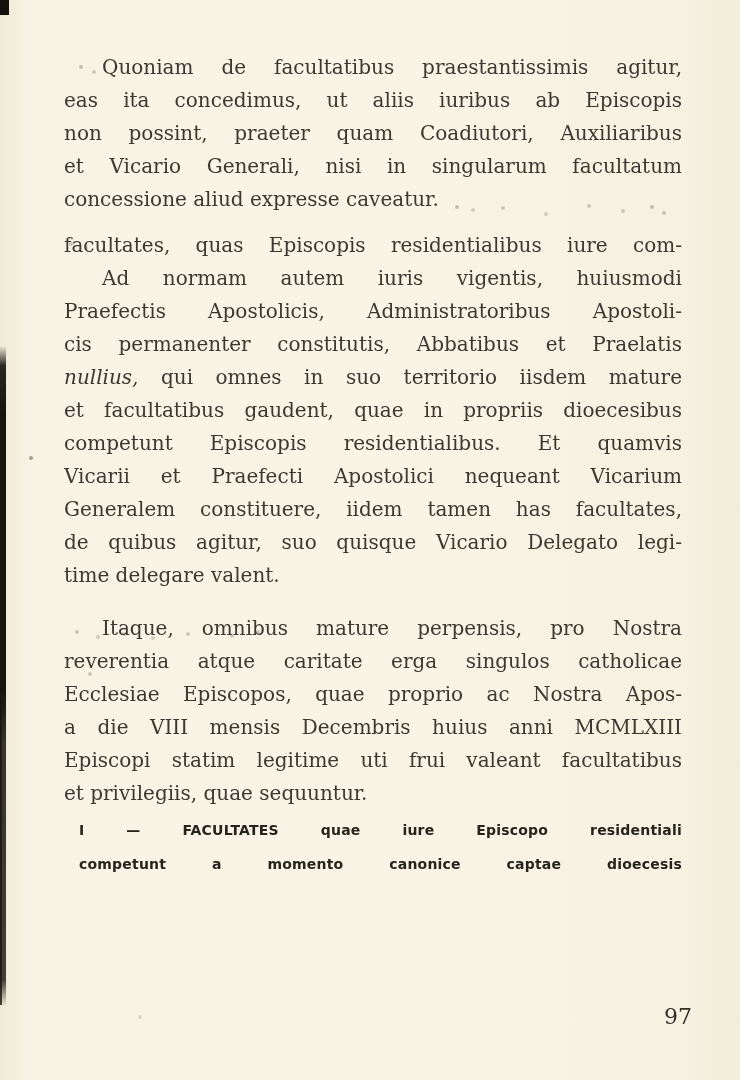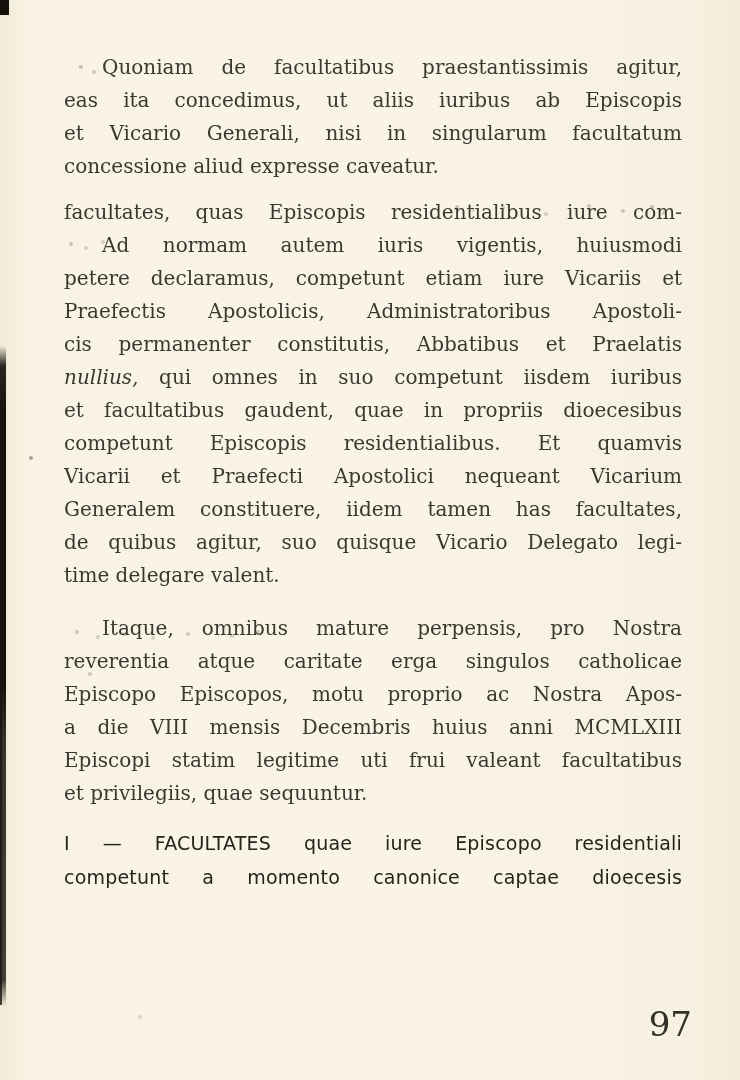--- a/index.html
+++ b/index.html
@@ -70,80 +70,81 @@
     width: 618px;
   }
   .para { margin: 0; }
   .para.serif {
     color: #3b3831;
     font-size: 20px;
     line-height: 33px;
     margin-bottom: 13px;
   }
   .para.serif.p2 { margin-bottom: 20px; }
-  .para.serif.p3 { margin-bottom: 17px; }
+  .para.serif.p3 { margin-bottom: 4px; }
   .para.sans {
     font-family: "DejaVu Sans", sans-serif;
-    font-weight: 400;
+    font-weight: 700;
     color: #26231c;
-    font-size: 19px;
+    font-size: 14px;
     line-height: 33.5px;
     letter-spacing: 0.2px;
+    margin-left: 15px;
   }
   .line {
     white-space: nowrap;
     overflow: hidden;
     text-align: justify;
     text-align-last: justify;
   }
   .line.indent { text-indent: 38px; }
   .line.last { text-align-last: left; }
   .line i { }
   .page-number {
     position: absolute;
     top: 1004px; right: 48px;
     color: #342f28;
-    font-size: 34px;
+    font-size: 22px;
     font-family: "DejaVu Serif", serif;
   }
 </style>
 </head>
 <body>
 
 <div class="page">
   <div class="corner-mark"></div>
   <div class="edge-bar"></div>
   <div class="edge-bar-thin"></div>
   <div class="speckles"></div>
 
   <div class="text-block">
       <div class="para serif p1">
         <div class="line indent"><span>Quoniam de facultatibus praestantissimis agitur,</span></div>
         <div class="line"><span>eas ita concedimus, ut aliis iuribus ab Episcopis</span></div>
+        <div class="line"><span>non possint, praeter quam Coadiutori, Auxiliaribus</span></div>
         <div class="line"><span>et Vicario Generali, nisi in singularum facultatum</span></div>
         <div class="line last"><span>concessione aliud expresse caveatur.</span></div>
       </div>
       <div class="para serif p2">
         <div class="line"><span>facultates, quas Episcopis residentialibus iure com-</span></div>
         <div class="line indent"><span>Ad normam autem iuris vigentis, huiusmodi</span></div>
-        <div class="line"><span>petere declaramus, competunt etiam iure Vicariis et</span></div>
         <div class="line"><span>Praefectis Apostolicis, Administratoribus Apostoli-</span></div>
         <div class="line"><span>cis permanenter constitutis, Abbatibus et Praelatis</span></div>
-        <div class="line"><i>nullius,</i><span> qui omnes in suo competunt iisdem iuribus</span></div>
+        <div class="line"><i>nullius,</i><span> qui omnes in suo territorio iisdem mature</span></div>
         <div class="line"><span>et facultatibus gaudent, quae in propriis dioecesibus</span></div>
         <div class="line"><span>competunt Episcopis residentialibus. Et quamvis</span></div>
         <div class="line"><span>Vicarii et Praefecti Apostolici nequeant Vicarium</span></div>
         <div class="line"><span>Generalem constituere, iidem tamen has facultates,</span></div>
         <div class="line"><span>de quibus agitur, suo quisque Vicario Delegato legi-</span></div>
         <div class="line last"><span>time delegare valent.</span></div>
       </div>
       <div class="para serif p3">
         <div class="line indent"><span>Itaque, omnibus mature perpensis, pro Nostra</span></div>
         <div class="line"><span>reverentia atque caritate erga singulos catholicae</span></div>
-        <div class="line"><span>Episcopo Episcopos, motu proprio ac Nostra Apos-</span></div>
+        <div class="line"><span>Ecclesiae Episcopos, quae proprio ac Nostra Apos-</span></div>
         <div class="line"><span>a die VIII mensis Decembris huius anni MCMLXIII</span></div>
         <div class="line"><span>Episcopi statim legitime uti frui valeant facultatibus</span></div>
         <div class="line last"><span>et privilegiis, quae sequuntur.</span></div>
       </div>
       <div class="para sans p4">
         <div class="line"><span>I — FACULTATES quae iure Episcopo residentiali</span></div>
         <div class="line"><span>competunt a momento canonice captae dioecesis</span></div>
       </div>
     </div>
 

